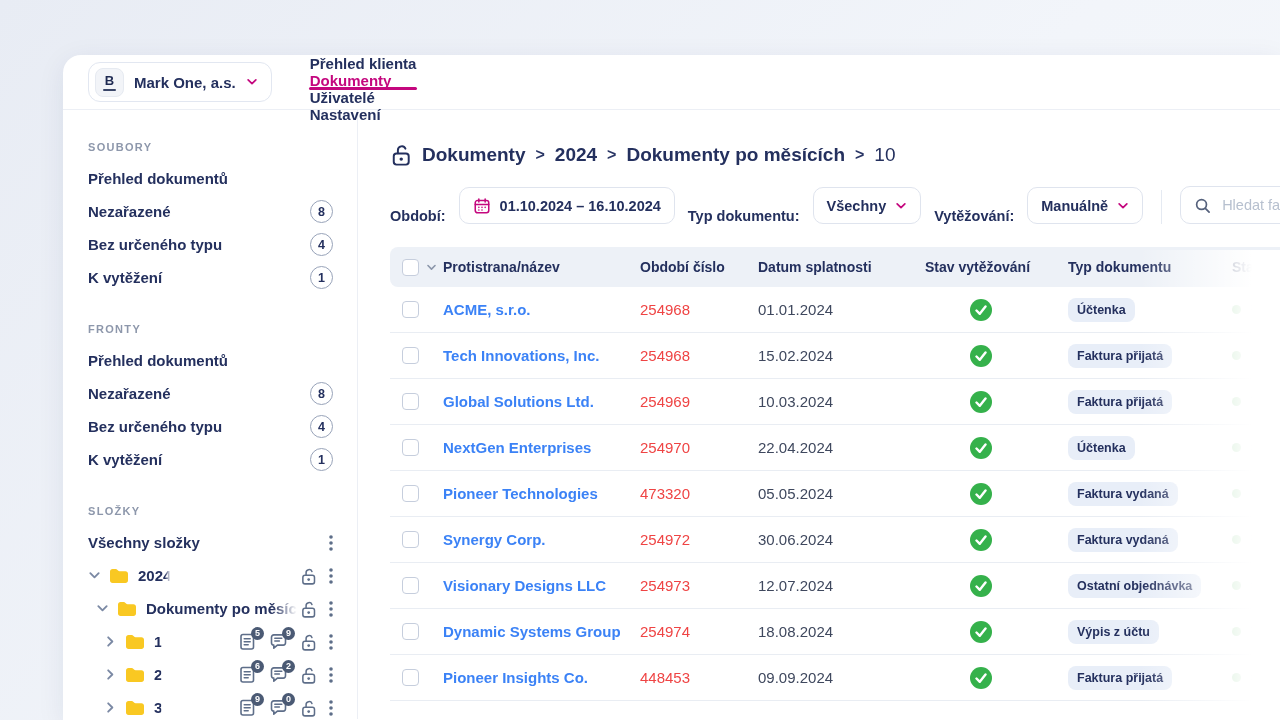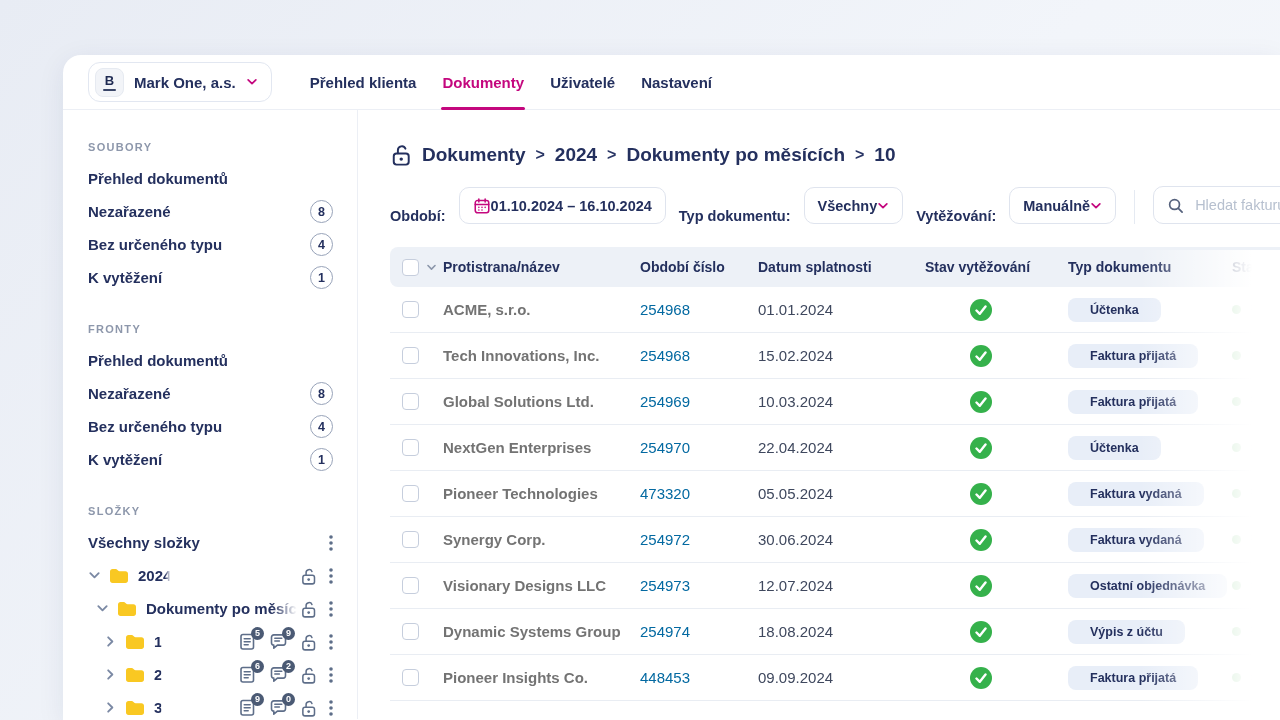--- a/index.html
+++ b/index.html
@@ -23,21 +23,21 @@
     height:40px; padding:0 13px 0 6px; border:1px solid #e2e7f1; border-radius:12px;
     background:#fff; cursor:pointer;
   }
   .client-logo {
     width:29px; height:29px; border-radius:8px; background:#f2f4f8; border:1px solid #e6eaf1;
     display:flex; flex-direction:column; align-items:center; justify-content:center;
     font-weight:700; font-size:13px; color:#1e2a52; line-height:1;
   }
   .client-logo .logo-bar { width:13px; height:2px; background:#3a4668; margin-top:2px; border-radius:1px; }
   .client-name { font-weight:700; font-size:15px; color:#24305e; white-space:nowrap; }
-  .tabs { display:flex; margin-left:25px; }
+  .tabs { display:flex; margin-left:25px;flex-direction:column; }
   .tab { position:relative; display:flex; align-items:center; padding:0 13px; font-size:15px; font-weight:700; color:#24305e; cursor:pointer; white-space:nowrap; }
   .tab.active { color:#c4077e; }
   .tab.active::after { content:""; position:absolute; left:12px; right:12px; bottom:-1px; height:3px; border-radius:3px; background:#c4077e; }
   .chev-pink { width:12px; height:12px; }
   
   .app-body { display:flex; height:calc(100% - 56px); }
   .sidebar { flex:0 0 295px; width:295px; border-right:1px solid #eceff5; padding:30px 24px 16px 25px; overflow:hidden; }
   .content { flex:1; position:relative; padding-left:32px; overflow:hidden; }
   
   .side-title { font-size:11px; font-weight:700; letter-spacing:1.3px; color:#8d97ab; height:14px; line-height:14px; margin-bottom:8px; text-transform:uppercase; }
@@ -64,53 +64,53 @@
   .cnt {
     position:absolute; top:-5px; right:-7px; min-width:13px; height:13px; padding:0 2px;
     border-radius:7px; background:#4b5a74; color:#fff; font-size:9px; font-weight:700; font-style:normal;
     display:flex; align-items:center; justify-content:center; line-height:1;
   }
   .lock-ic svg { width:17px; height:18px; }
   .kebab svg { width:4px; height:16px; }
   
   .breadcrumb { display:flex; align-items:center; gap:10px; margin-top:33px; font-size:19px; font-weight:700; color:#24305e; }
   .crumb { cursor:pointer; }
-  .crumb.last { font-weight:700; }
+  .crumb.last { font-weight:400; }
   .crumb-sep { font-weight:800; font-size:16px; color:#2b3766; }
   .bc-lock svg { width:22px; height:23px; display:block; color:#24305e; }
   
   .filters { display:flex; align-items:flex-end; gap:13px; margin-top:20px; }
   .flabel { font-size:14.5px; font-weight:700; color:#24305e; white-space:nowrap; }
   .ctrl {
-    display:flex; align-items:center; height:37px; border:1px solid #dfe4ee; border-radius:10px;
+    display:flex; align-items:center; gap:9px; height:37px; border:1px solid #dfe4ee; border-radius:10px;
     padding:0 13px; font-size:14.5px; font-weight:600; color:#24305e; background:#fff; cursor:pointer; white-space:nowrap;
   }
   .vdiv { width:1px; height:34px; background:#e5eaf2; margin:0 5px; flex-shrink:0; }
   .search-box { display:flex; align-items:center; gap:9px; height:38px; border:1px solid #dfe4ee; border-radius:10px; padding:0 13px; width:380px; flex-shrink:0; background:#fff; }
   .search-box input { border:none; outline:none; font-size:14.5px; font-family:inherit; color:#24305e; width:310px; background:transparent; }
   .search-box input::placeholder { color:#b7c0cf; }
   
   .table { margin-top:23px; width:1040px; }
   .thead { display:flex; align-items:center; height:40px; background:#edf1f7; border-radius:8px; font-size:14px; font-weight:700; color:#24305e; }
   .trow { display:flex; align-items:center; height:46px; border-bottom:1px solid #e9edf3; font-size:15px; background:#fff; }
   .c-check { width:53px; display:flex; align-items:center; gap:7px; padding-left:12px; flex-shrink:0; }
   .c-name { width:197px; flex-shrink:0; }
-  .c-int { width:118px; flex-shrink:0; color:#0369a1; }
+  .c-int { width:118px; flex-shrink:0; color:#ef4444; }
   .c-due { width:167px; flex-shrink:0; color:#3f485e; }
   .c-ext { width:143px; flex-shrink:0; }
   .c-type { width:164px; flex-shrink:0; }
   .c-pay { flex:1; }
   .thead .c-int, .thead .c-due, .thead .c-ext, .thead .c-type, .thead .c-pay, .thead .c-name { color:#24305e; }
   .cb { width:17px; height:17px; border:1.5px solid #c6cedd; border-radius:4px; background:#fff; cursor:pointer; flex-shrink:0; }
   .hchev { color:#8b96aa; display:flex; }
   .hchev svg { width:11px; height:11px; }
-  .rowlink { color:#737373; font-weight:700; text-decoration:none; cursor:pointer; }
+  .rowlink { color:#3b82f6; font-weight:700; text-decoration:none; cursor:pointer; }
   .checkmark { width:22px; height:22px; border-radius:50%; background:#35b14b; display:flex; align-items:center; justify-content:center; margin-left:45px; }
   .checkmark svg { width:12px; height:12px; }
-  .type-badge { display:inline-block; background:#e8eef8; color:#24305e; font-size:12.5px; font-weight:700; padding:5px 22px; border-radius:8px; white-space:nowrap; }
+  .type-badge { display:inline-block; background:#e8eef8; color:#24305e; font-size:12.5px; font-weight:700; padding:5px 9px; border-radius:8px; white-space:nowrap; }
   .pay { display:flex; align-items:center; gap:9px; color:#9aa3b5; }
   .pay-dot { width:9px; height:9px; border-radius:50%; background:#9bd6a0; flex-shrink:0; }
   .fade-right { position:absolute; top:140px; right:0; bottom:0; width:140px; background:linear-gradient(to right, rgba(255,255,255,0), #ffffff 80%); pointer-events:none; z-index:5; }
 </style>
 </head>
 <body>
 
 <svg width="0" height="0" style="position:absolute">
   <defs>
     <g id="i-folder">

